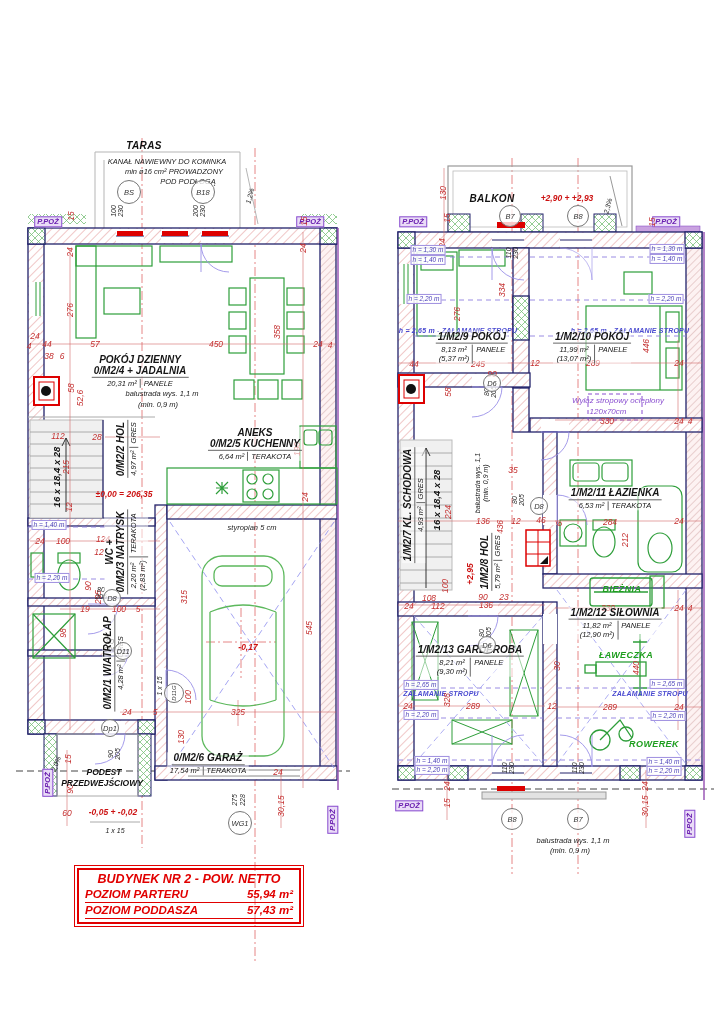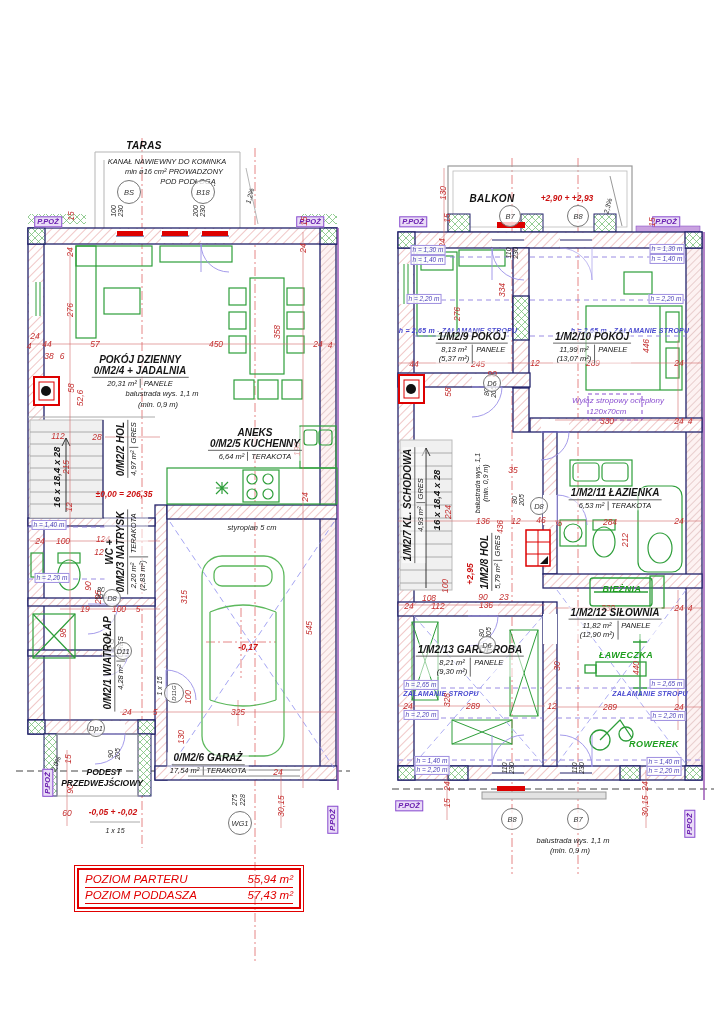--- a/index.html
+++ b/index.html
@@ -38,21 +38,21 @@
                 padding:0 3px;}
   .rl-area,.rl-area2{font-style:italic;font-size:7.5px;white-space:nowrap;line-height:1.25;}
   .rl-fin{font-style:italic;font-size:7.5px;white-space:nowrap;padding:0 3px;line-height:1.25;}
   
   .summary{position:absolute;left:74px;top:865px;width:224px;border:1px solid #e10000;padding:2px;
            z-index:4;}
   .summary-inner{border:2px solid #e10000;padding:2px 6px 3px 6px;}
   .sum-header{color:#e10000;font-weight:700;font-style:italic;font-size:12.5px;text-align:center;
               line-height:1.2;}
   .sum-row{display:flex;justify-content:space-between;color:#e10000;font-style:italic;
-           font-size:11.5px;font-weight:400;line-height:1.3;}
+           font-size:11.5px;font-weight:700;line-height:1.3;}
   .sum-row.u{border-bottom:1px solid #e10000;}
 </style>
 </head>
 <body>
 
 <div id="stage">
 
 <svg width="724" height="1024" viewBox="0 0 724 1024">
 <defs>
   <pattern id="hr" width="6" height="6" patternUnits="userSpaceOnUse" patternTransform="rotate(45)">
@@ -530,21 +530,21 @@
       <span class="ann p" style="left: 690px; top: 824px; transform: translate(-50%, -50%) rotate(-90deg);">P.POŻ</span>
       <span class="ann hb" style="left: 432px; top: 761px; transform: translate(-50%, -50%);">h = 1,40 m</span>
       <span class="ann hb" style="left: 432px; top: 770px; transform: translate(-50%, -50%);">h = 2,20 m</span>
       <span class="ann hb" style="left: 664px; top: 762px; transform: translate(-50%, -50%);">h = 1,40 m</span>
       <span class="ann hb" style="left: 664px; top: 771px; transform: translate(-50%, -50%);">h = 2,20 m</span>
       <span class="marker" style="left: 129px; top: 192px; width: 22px; height: 22px; font-size: 7.5px; transform: translate(-50%, -50%);">BS</span>
       <span class="marker" style="left: 203px; top: 192px; width: 22px; height: 22px; font-size: 7.5px; transform: translate(-50%, -50%);">B18</span>
       <span class="marker" style="left: 112px; top: 598px; width: 16px; height: 16px; font-size: 7.5px; transform: translate(-50%, -50%);">D8</span>
       <span class="marker" style="left: 123px; top: 651px; width: 16px; height: 16px; font-size: 7.5px; transform: translate(-50%, -50%);">D11</span>
       <span class="marker" style="left: 174px; top: 693px; width: 18px; height: 18px; font-size: 6px; transform: translate(-50%, -50%) rotate(-90deg);">D11G</span>
-      <span class="marker" style="left: 96px; top: 728px; width: 16px; height: 16px; font-size: 7.5px; transform: translate(-50%, -50%); text-align: right;">Dp1</span>
+      <span class="marker" style="left: 110px; top: 728px; width: 16px; height: 16px; font-size: 7.5px; transform: translate(-50%, -50%); text-align: right;">Dp1</span>
       <span class="marker" style="left: 240px; top: 823px; width: 22px; height: 22px; font-size: 7.5px; transform: translate(-50%, -50%);">WG1</span>
       <span class="marker" style="left: 510px; top: 216px; width: 20px; height: 20px; font-size: 7.5px; transform: translate(-50%, -50%);">B7</span>
       <span class="marker" style="left: 578px; top: 216px; width: 20px; height: 20px; font-size: 7.5px; transform: translate(-50%, -50%);">B8</span>
       <span class="marker" style="left: 492px; top: 383px; width: 16px; height: 16px; font-size: 7.5px; transform: translate(-50%, -50%);">D6</span>
       <span class="marker" style="left: 539px; top: 506px; width: 16px; height: 16px; font-size: 7.5px; transform: translate(-50%, -50%);">D8</span>
       <span class="marker" style="left: 487px; top: 645px; width: 16px; height: 16px; font-size: 7.5px; transform: translate(-50%, -50%);">D6</span>
       <span class="marker" style="left: 512px; top: 819px; width: 20px; height: 20px; font-size: 7.5px; transform: translate(-50%, -50%);">B8</span>
       <span class="marker" style="left: 578px; top: 819px; width: 20px; height: 20px; font-size: 7.5px; transform: translate(-50%, -50%);">B7</span>
       <div class="rl" style="left: 140px; top: 371px;">
         <div class="rl-top">
@@ -694,20 +694,21 @@
             <div class="rl-area">8,21 m²</div>
             <div class="rl-area2">(9,30 m²)</div>
           </div>
           <div class="rl-fin">PANELE</div>
         </div>
       </div>
     </div>
 
 <div class="summary">
   <div class="summary-inner">
+    <div class="sum-header">BUDYNEK NR 2 - POW. NETTO</div>
     <div class="sum-row u">
       <span>POZIOM PARTERU</span>
       <span>55,94 m²</span>
     </div>
     <div class="sum-row u">
       <span>POZIOM PODDASZA</span>
       <span>57,43 m²</span>
     </div>
   </div>
 </div>

